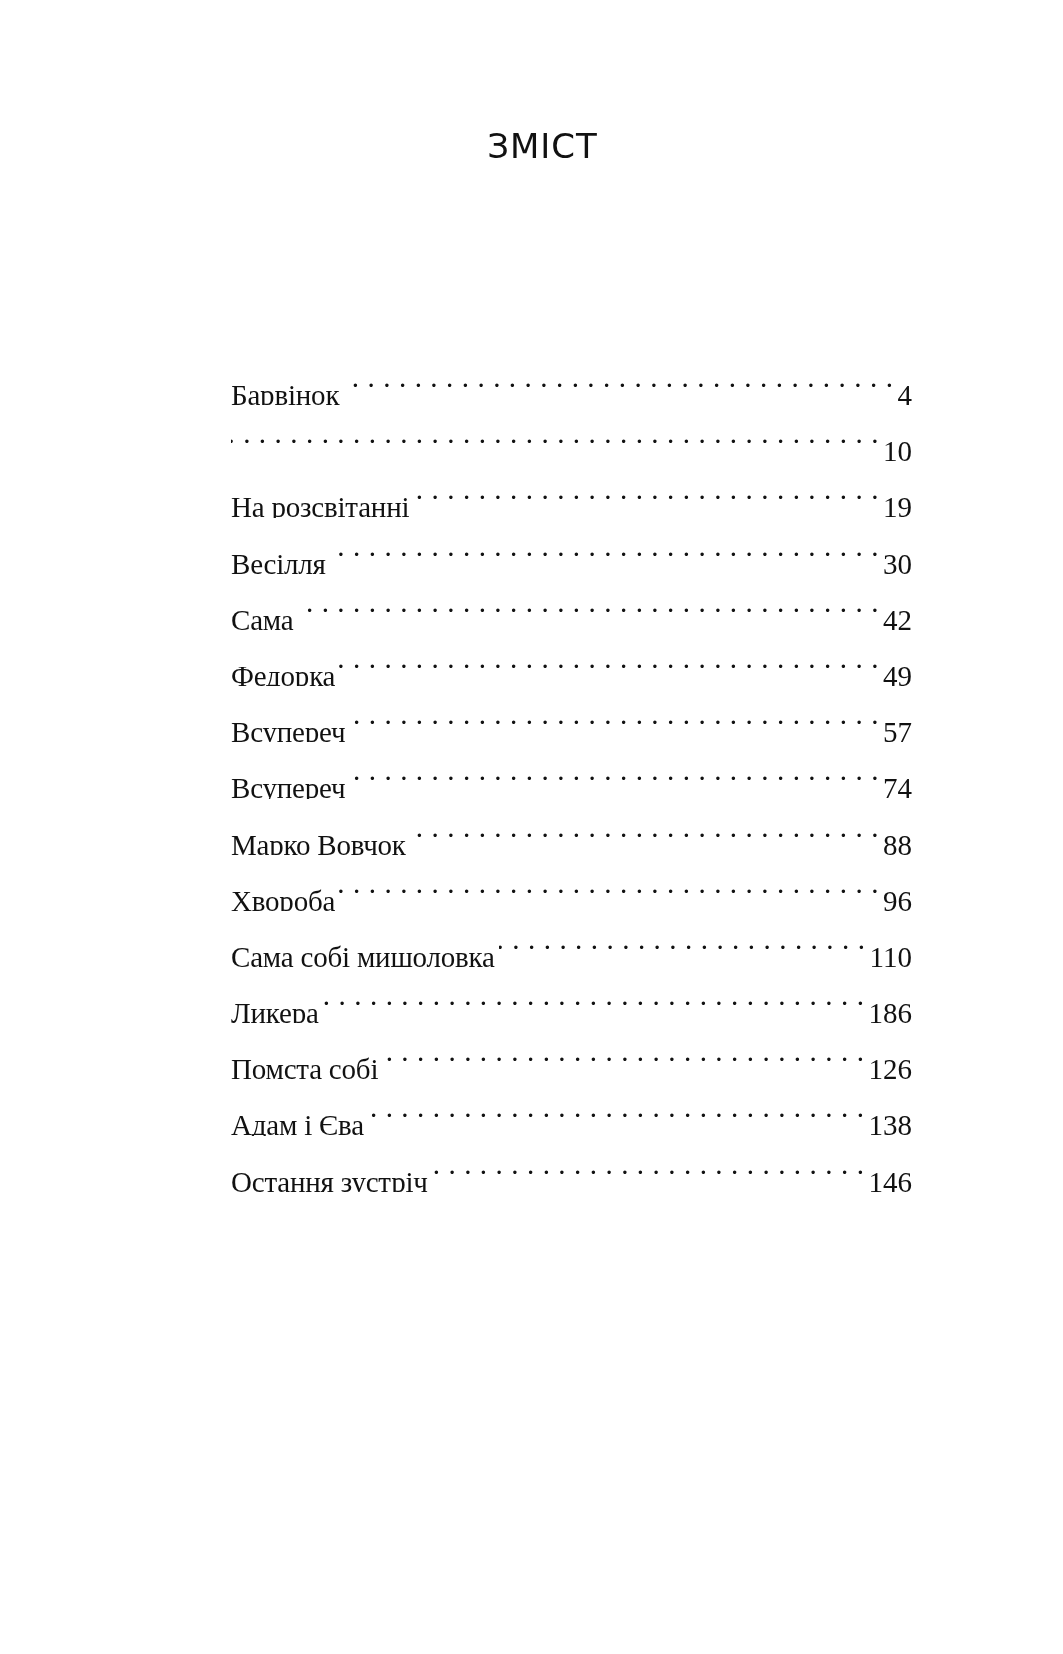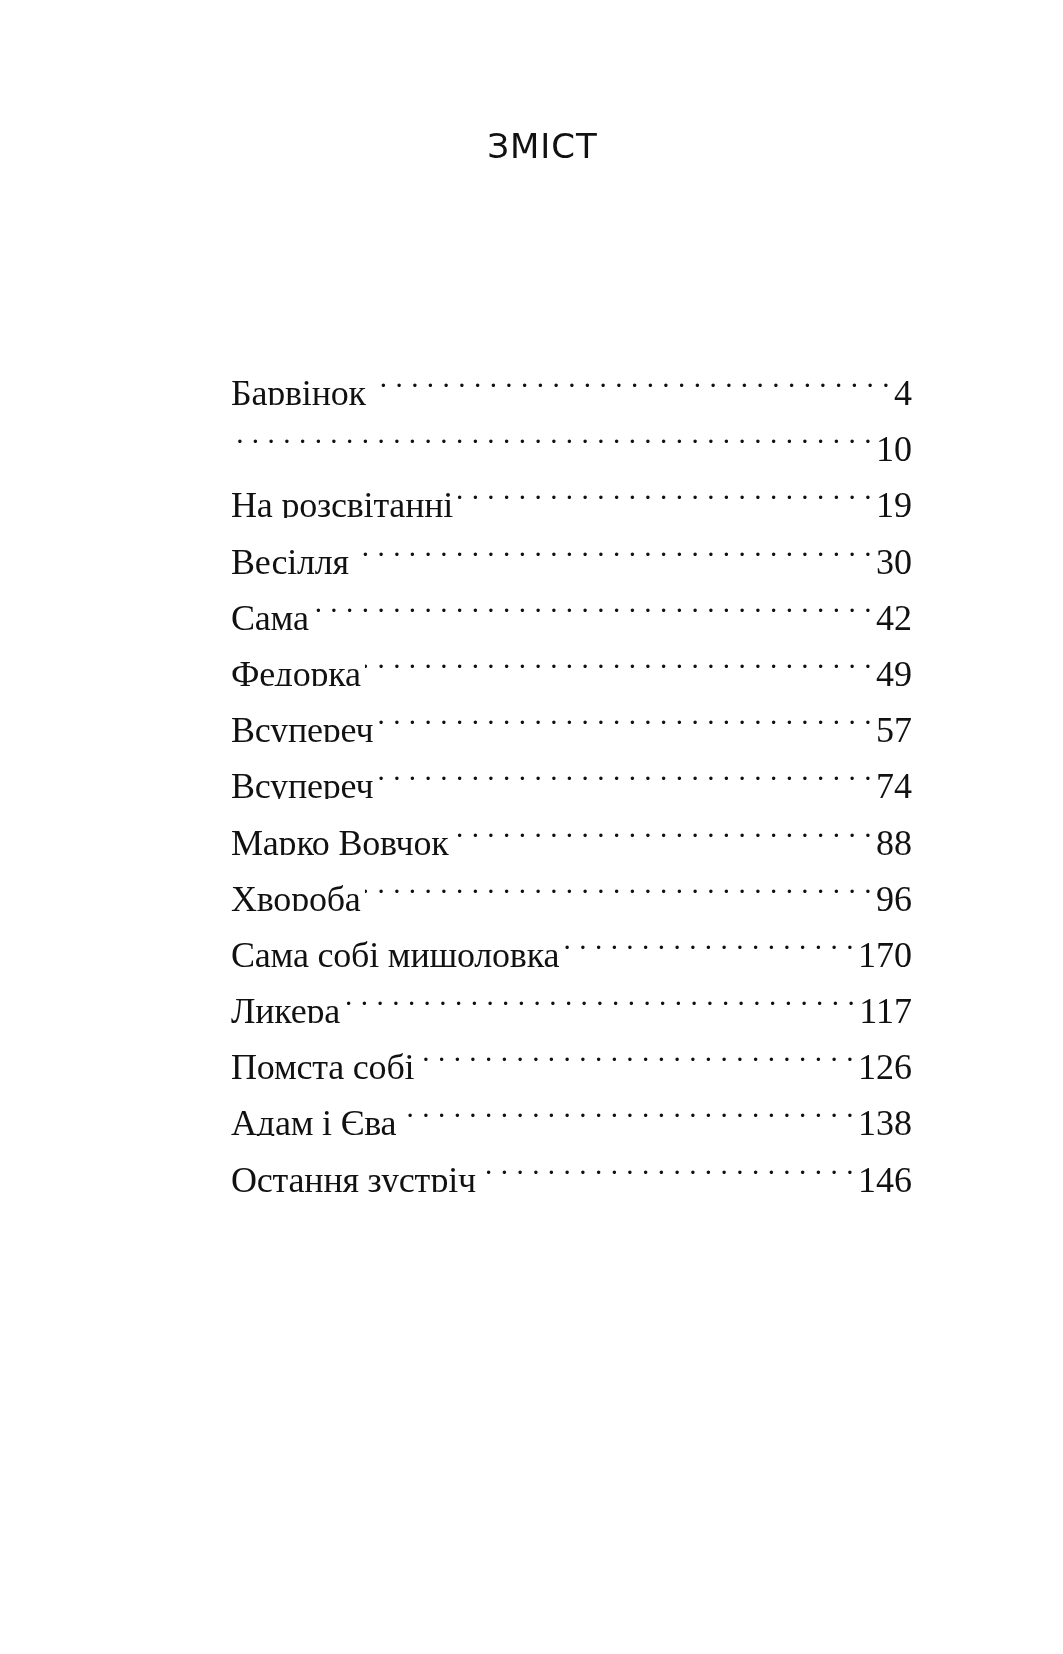--- a/index.html
+++ b/index.html
@@ -34,21 +34,21 @@
       width: 681px;
       margin: 0;
       padding: 0;
       list-style: none;
     }
     .toc-row {
       display: flex;
       align-items: baseline;
       height: 56.2px;
       font-family: "Liberation Serif", serif;
-      font-size: 36px;
+      font-size: 29px;
       line-height: 56.2px;
       white-space: nowrap;
       overflow: hidden;
     }
     .toc-label {
       flex: 0 0 auto;
       padding-right: 4px;
       letter-spacing: -0.2px;
     }
     .toc-leader {
@@ -123,26 +123,26 @@
     <span class="toc-page">88</span>
   </li>
   <li class="toc-row">
     <span class="toc-label">Хвороба</span>
     <span class="toc-leader"></span>
     <span class="toc-page">96</span>
   </li>
   <li class="toc-row">
     <span class="toc-label">Сама собі мишоловка</span>
     <span class="toc-leader"></span>
-    <span class="toc-page">170</span>
+    <span class="toc-page">110</span>
   </li>
   <li class="toc-row">
     <span class="toc-label">Ликера</span>
     <span class="toc-leader"></span>
-    <span class="toc-page">117</span>
+    <span class="toc-page">186</span>
   </li>
   <li class="toc-row">
     <span class="toc-label">Помста собі</span>
     <span class="toc-leader"></span>
     <span class="toc-page">126</span>
   </li>
   <li class="toc-row">
     <span class="toc-label">Адам і Єва</span>
     <span class="toc-leader"></span>
     <span class="toc-page">138</span>

